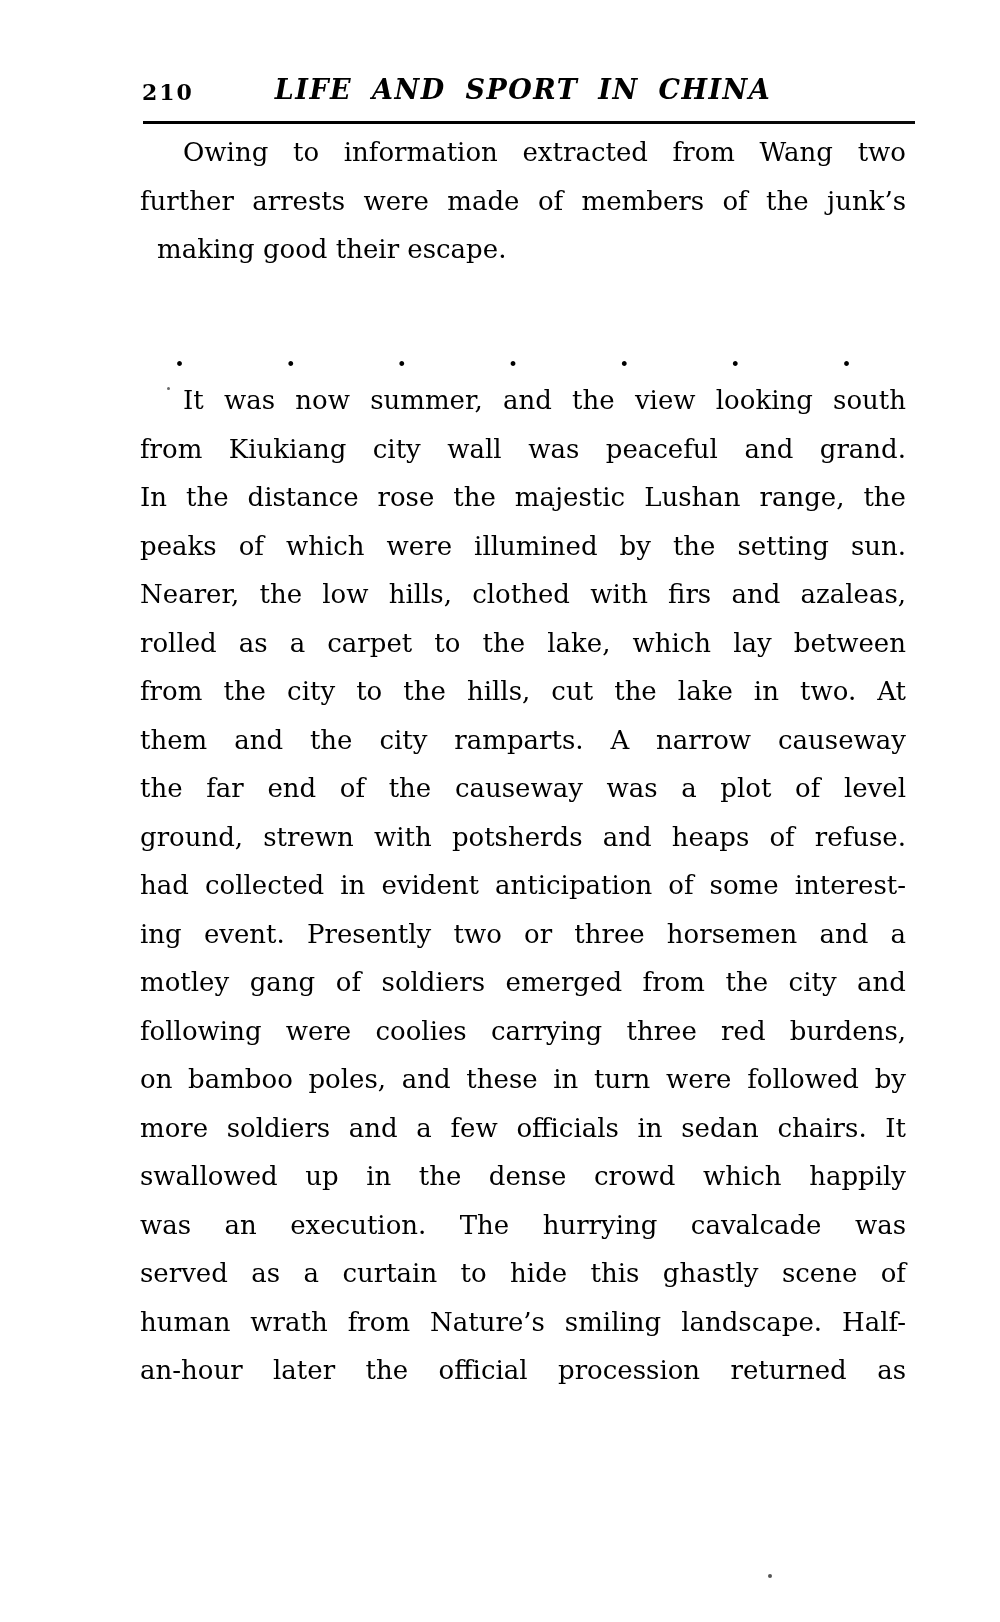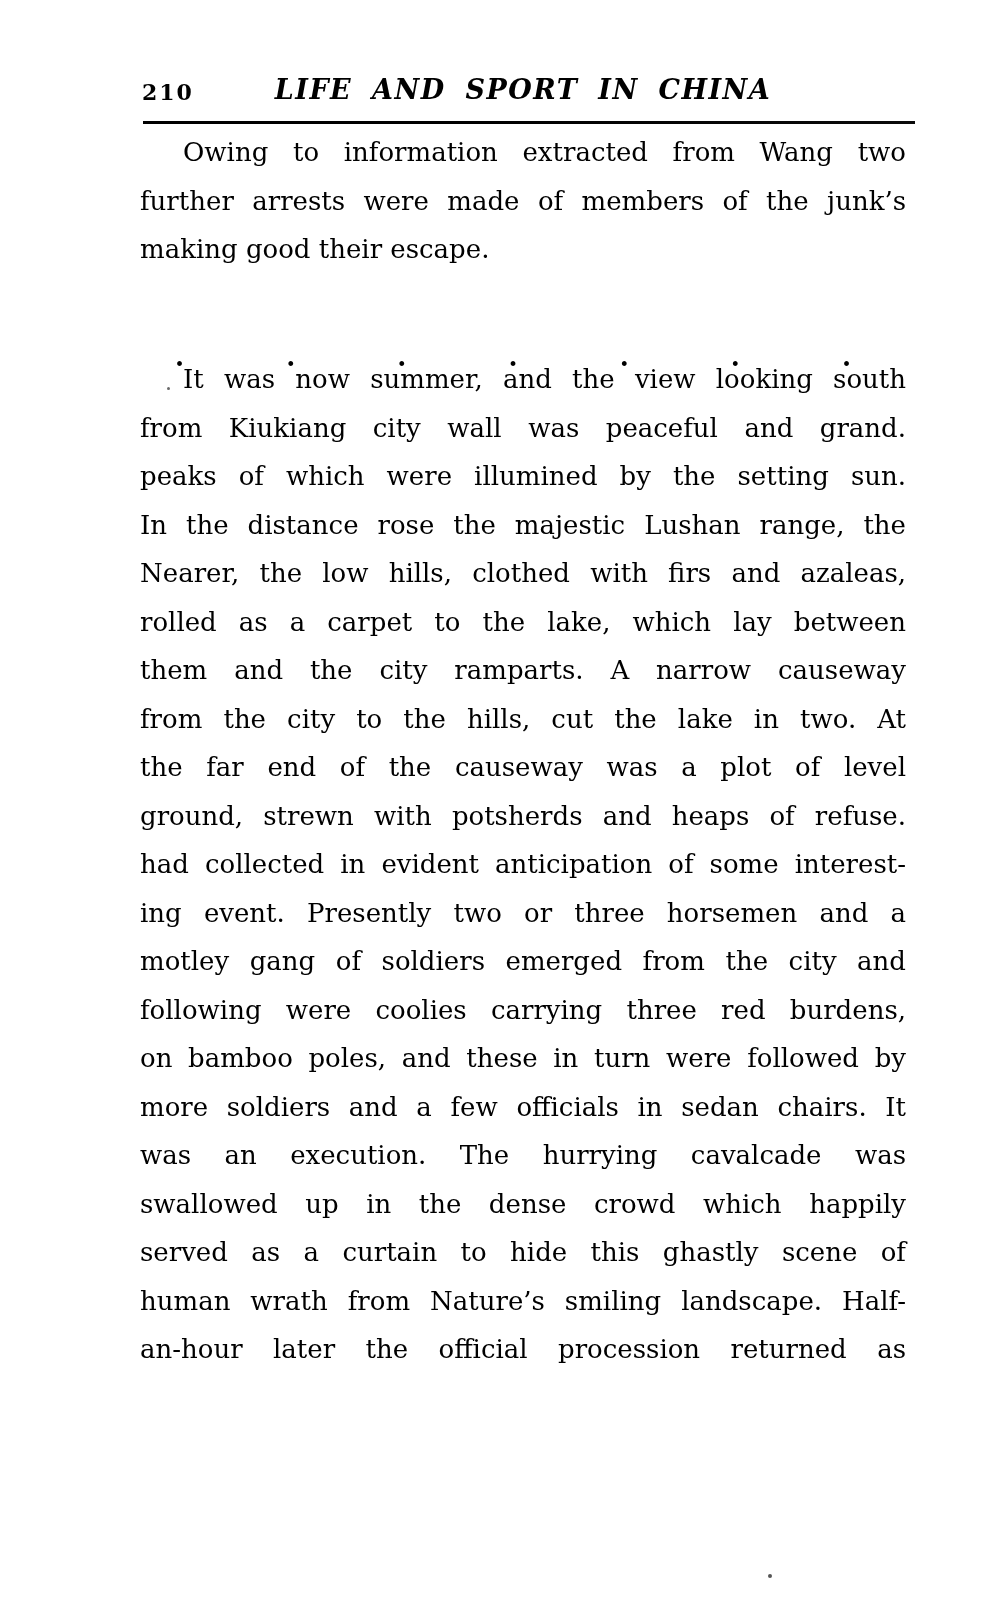--- a/index.html
+++ b/index.html
@@ -54,23 +54,23 @@
     width: 766px;
     font-size: 26px;
   }
   .para .line {
     line-height: 48.5px;
     text-align: justify;
     text-align-last: justify;
     white-space: normal;
   }
   .para .line:first-child { text-indent: 43px; }
-  .para.last-left .line:last-child { text-align-last: left; }
+  .para.last-left .line:last-child { text-align-last: left; margin-left: 17px; }
   .para-1 { top: 128px; }
-  .para-2 { top: 355px; }
+  .para-2 { top: 376px; }
   
   .dots {
     position: absolute;
     left: 175px;
     top: 342px;
     width: 676px;
     display: flex;
     justify-content: space-between;
   }
   .dots .line {
@@ -110,36 +110,36 @@
       <div class="line">.</div>
       <div class="line">.</div>
       <div class="line">.</div>
       <div class="line">.</div>
       <div class="line">.</div>
     </div>
 
   <div class="para para-2">
       <div class="line">It was now summer, and the view looking south</div>
       <div class="line">from Kiukiang city wall was peaceful and grand.</div>
+      <div class="line">In the distance rose the majestic Lushan range, the</div>
       <div class="line">peaks of which were illumined by the setting sun.</div>
-      <div class="line">In the distance rose the majestic Lushan range, the</div>
       <div class="line">Nearer, the low hills, clothed with firs and azaleas,</div>
       <div class="line">rolled as a carpet to the lake, which lay between</div>
+      <div class="line">from the city to the hills, cut the lake in two. At</div>
       <div class="line">them and the city ramparts. A narrow causeway</div>
-      <div class="line">from the city to the hills, cut the lake in two. At</div>
       <div class="line">the far end of the causeway was a plot of level</div>
       <div class="line">ground, strewn with potsherds and heaps of refuse.</div>
       <div class="line">had collected in evident anticipation of some interest-</div>
       <div class="line">ing event. Presently two or three horsemen and a</div>
       <div class="line">motley gang of soldiers emerged from the city and</div>
       <div class="line">following were coolies carrying three red burdens,</div>
       <div class="line">on bamboo poles, and these in turn were followed by</div>
       <div class="line">more soldiers and a few officials in sedan chairs. It</div>
+      <div class="line">swallowed up in the dense crowd which happily</div>
       <div class="line">was an execution. The hurrying cavalcade was</div>
-      <div class="line">swallowed up in the dense crowd which happily</div>
       <div class="line">served as a curtain to hide this ghastly scene of</div>
       <div class="line">human wrath from Nature’s smiling landscape. Half-</div>
       <div class="line">an-hour later the official procession returned as</div>
     </div>
 
   <div class="speck speck-1"></div>
   <div class="speck speck-2"></div>
 
 </div>
 

